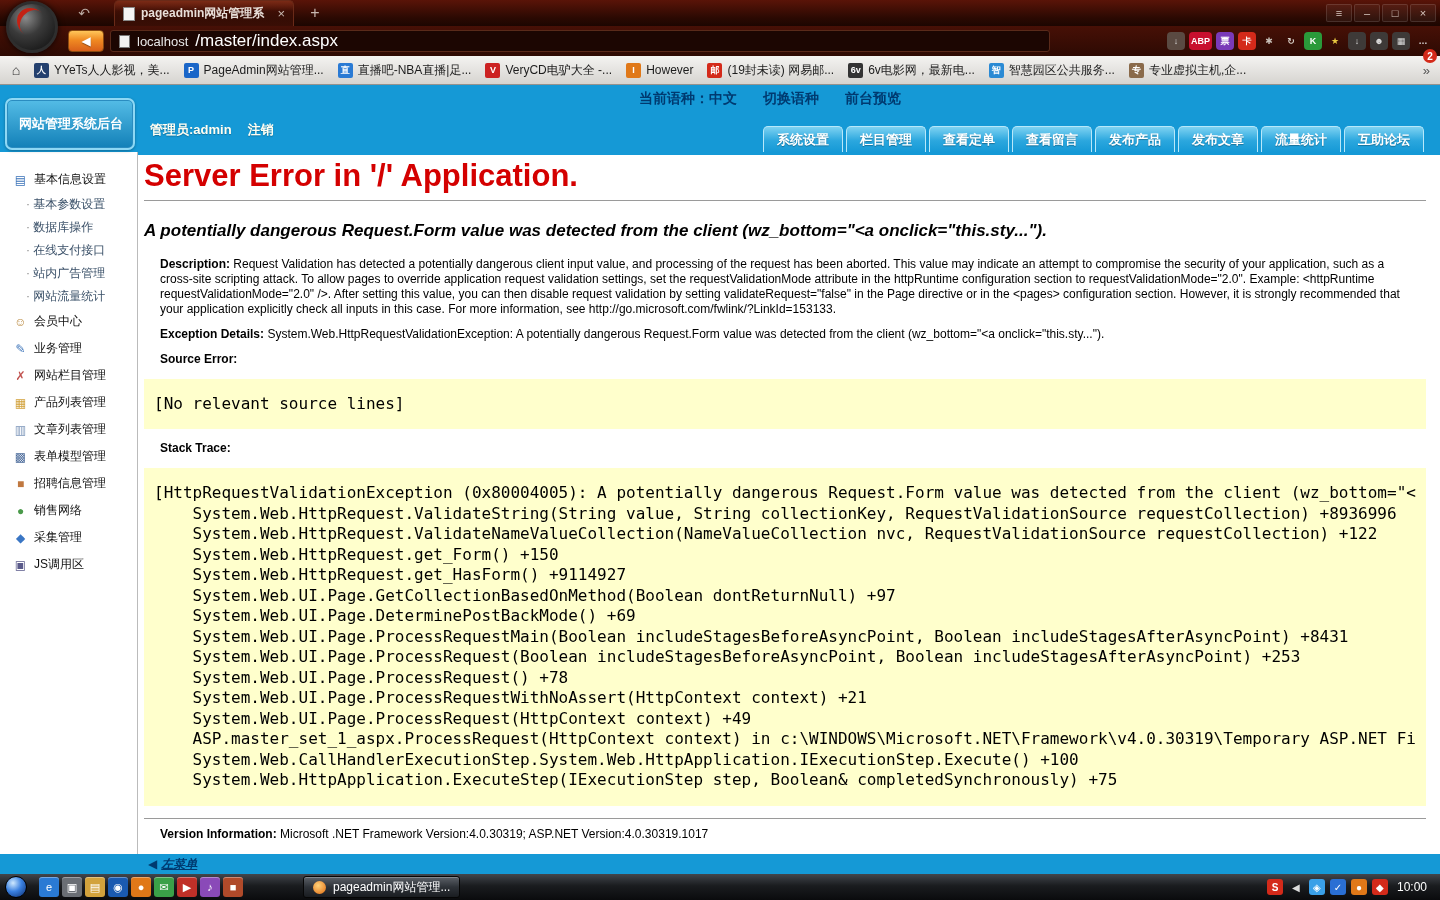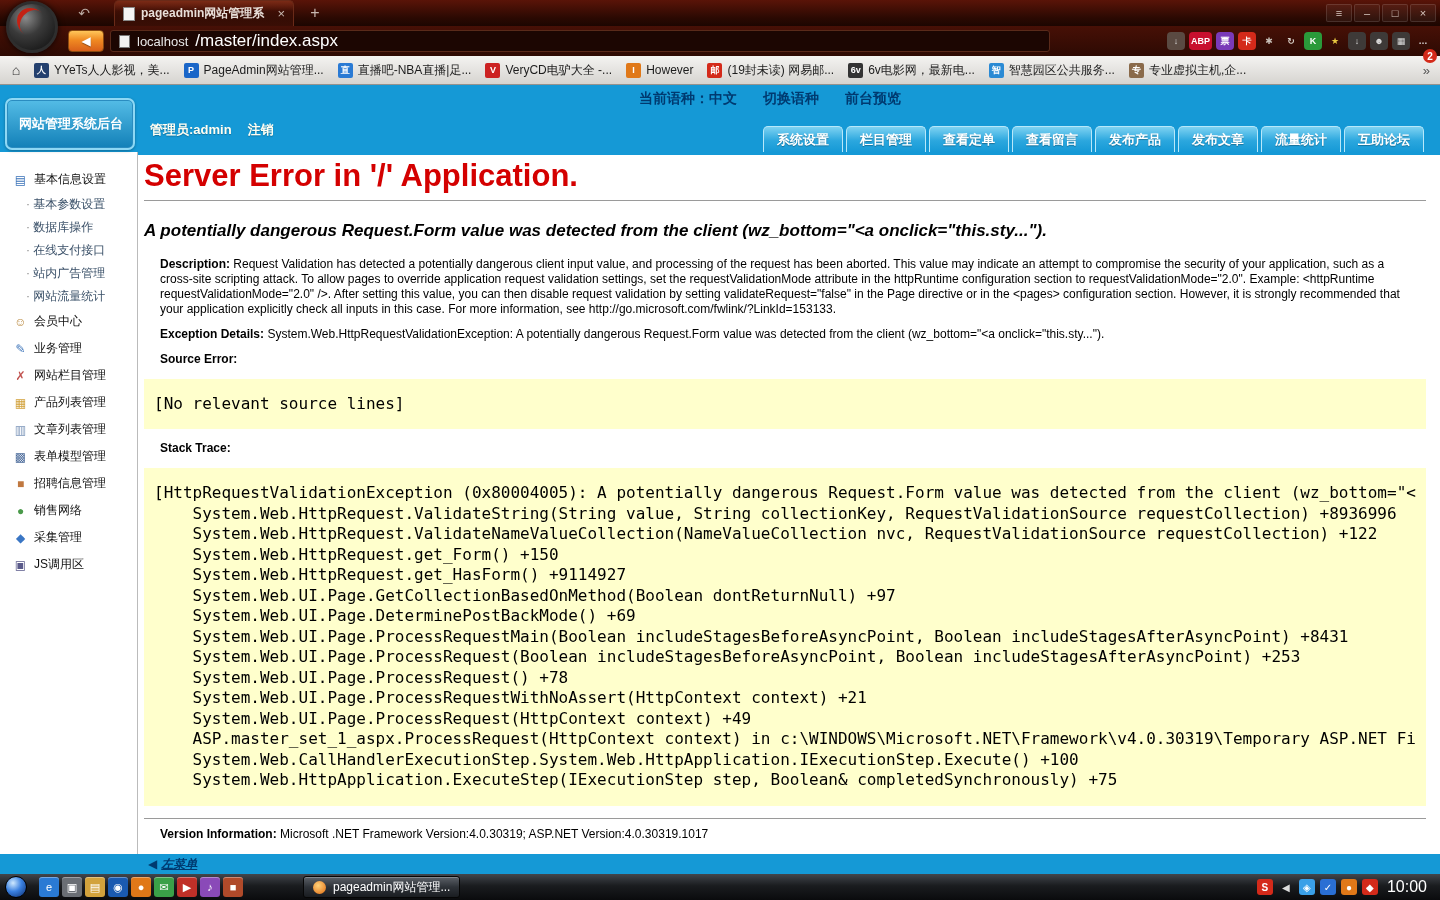--- a/index.html
+++ b/index.html
@@ -106,21 +106,21 @@
   .ql{display:flex;gap:3px;margin-left:8px;}
   .ql-ic{width:20px;height:20px;border-radius:3px;display:flex;align-items:center;justify-content:center;
     color:#fff;font-size:11px;box-shadow:inset 0 1px rgba(255,255,255,.35);}
   .taskbtn{margin-left:56px;height:22px;min-width:150px;display:flex;align-items:center;gap:7px;padding:0 9px;
     background:linear-gradient(#5c6168,#2e3238 50%,#1a1d21);border:1px solid #060606;border-radius:3px;
     box-shadow:inset 0 1px rgba(255,255,255,.25);color:#fff;font-size:12px;white-space:nowrap;}
   .task-ico{width:13px;height:13px;border-radius:50%;background:radial-gradient(circle at 40% 35%,#ffd27a,#e06a10);flex:none;}
   .tray{margin-left:auto;display:flex;align-items:center;gap:5px;}
   .tray-ic{width:16px;height:16px;border-radius:3px;display:flex;align-items:center;justify-content:center;
     font-size:10px;font-weight:bold;}
-  .clock{color:#fff;font-size:16px;padding:0 8px 0 4px;}
+  .clock{color:#fff;font-size:12px;padding:0 8px 0 4px;}
 </style>
 </head>
 <body>
 
 <div class="screen">
 
   <div class="titlebar">
     <div class="logo-orb"></div>
     <div class="tb-back">↶</div>
     <div class="tab">

